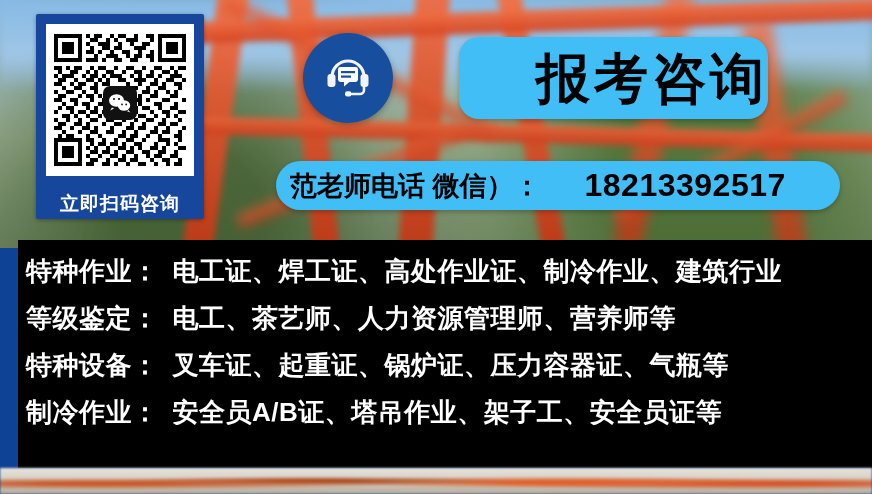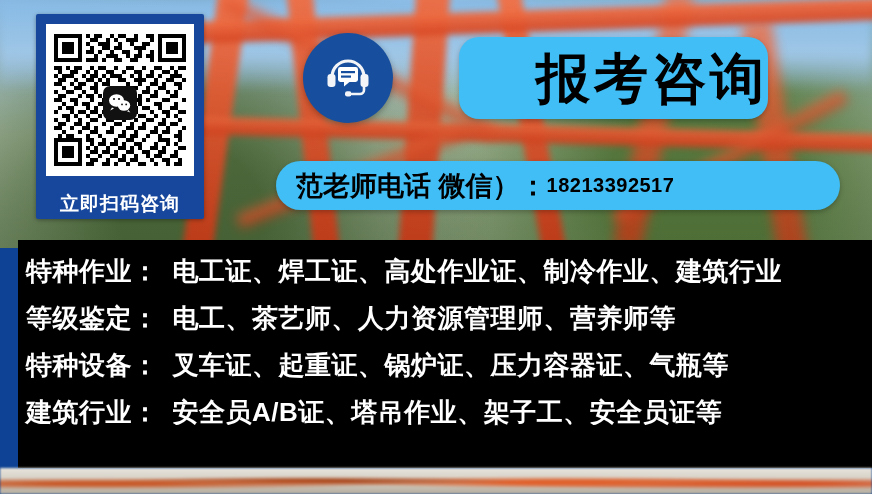--- a/index.html
+++ b/index.html
@@ -78,24 +78,24 @@
   }
 
   
   .phone-pill{
     position:absolute;left:276px;top:161px;width:564px;height:49px;
     background:#41bef5;border-radius:25px;
     display:flex;align-items:center;
     box-shadow:0 2px 5px rgba(0,0,0,.25);
   }
   .phone-label{
-    font-size:27px;font-weight:700;color:#000;margin-left:20px;white-space:nowrap;
+    font-size:27px;font-weight:700;color:#000;margin-left:14px;white-space:nowrap;
   }
   .phone-number{
-    font-size:20px;font-weight:700;color:#000;
+    font-size:32px;font-weight:700;color:#000;margin-left:44px;
     letter-spacing:.5px;white-space:nowrap;
   }
 
   
   .band{
     position:absolute;left:18px;top:240px;width:872px;height:228px;
     background:#000000;
   }
   .band .row{
     display:flex;align-items:baseline;
@@ -457,20 +457,20 @@
     </div>
     <div class="row">
       <span class="cat">等级鉴定：</span>
       <span class="items">电工、茶艺师、人力资源管理师、营养师等</span>
     </div>
     <div class="row">
       <span class="cat">特种设备：</span>
       <span class="items">叉车证、起重证、锅炉证、压力容器证、气瓶等</span>
     </div>
     <div class="row">
-      <span class="cat">建筑行业：</span>
+      <span class="cat">制冷作业：</span>
       <span class="items">安全员A/B证、塔吊作业、架子工、安全员证等</span>
     </div>
   </div>
 
   <div class="strip"></div>
 
 </div>
 
 </body></html>

